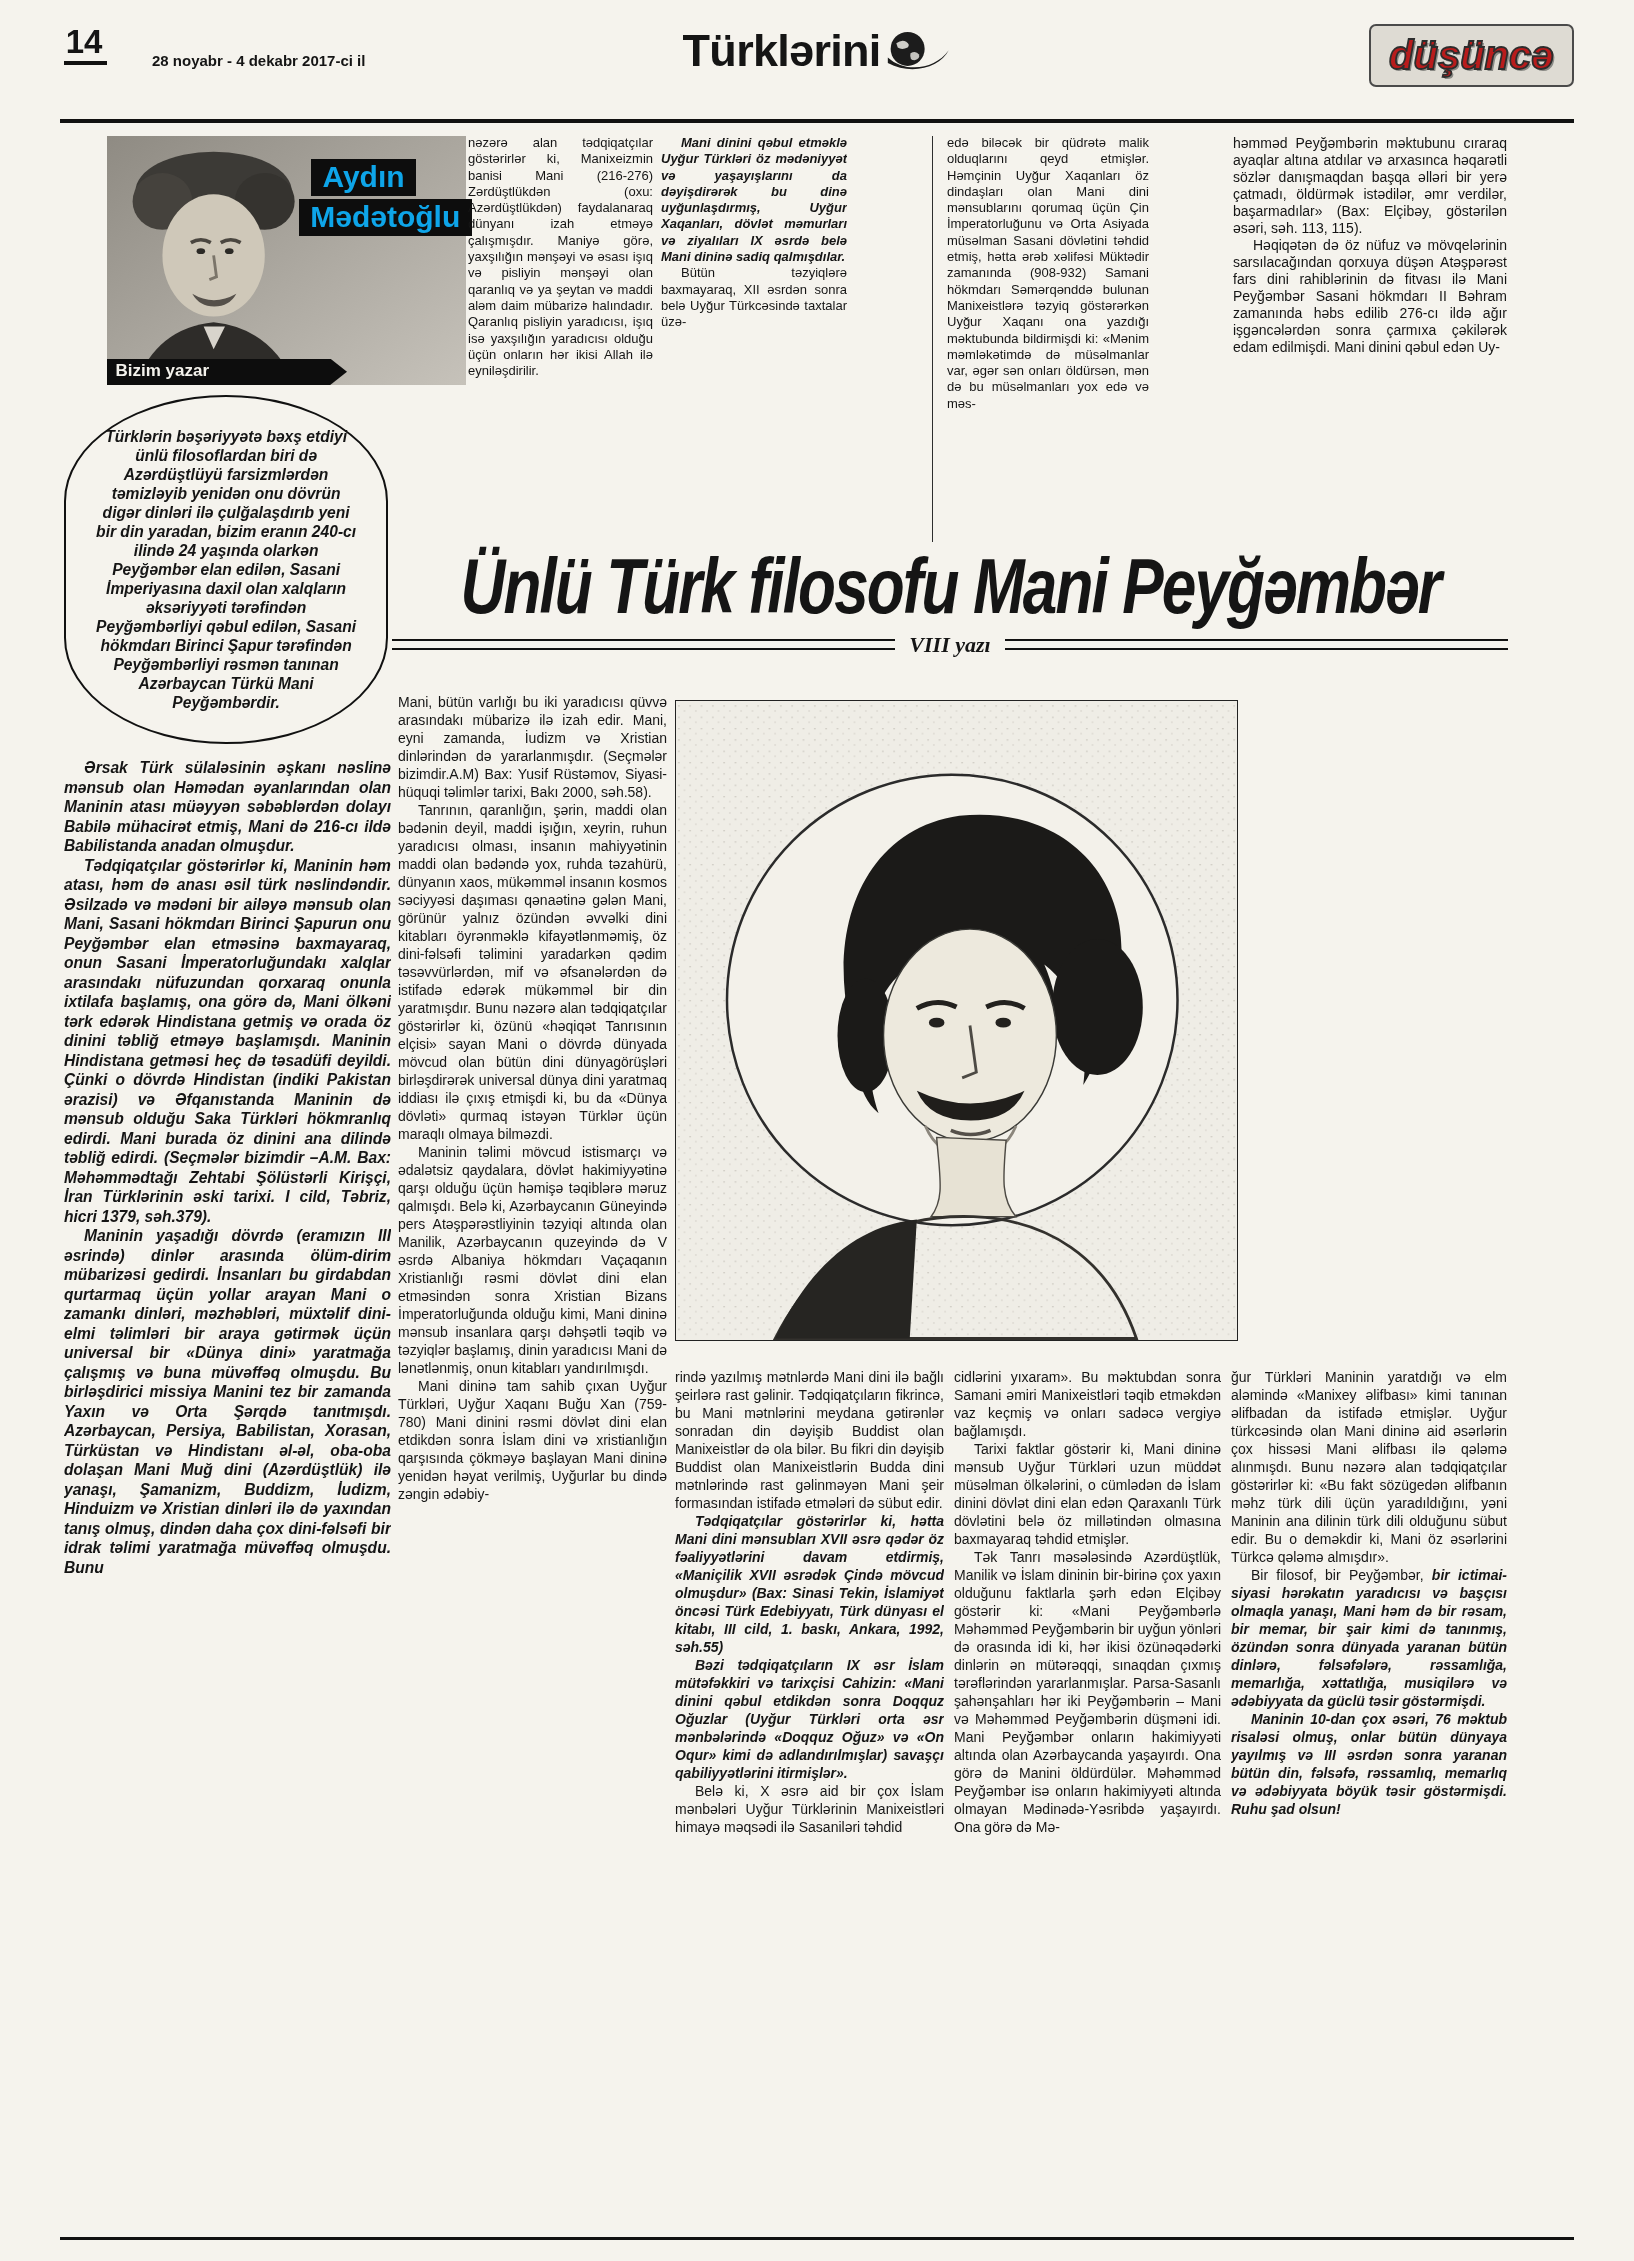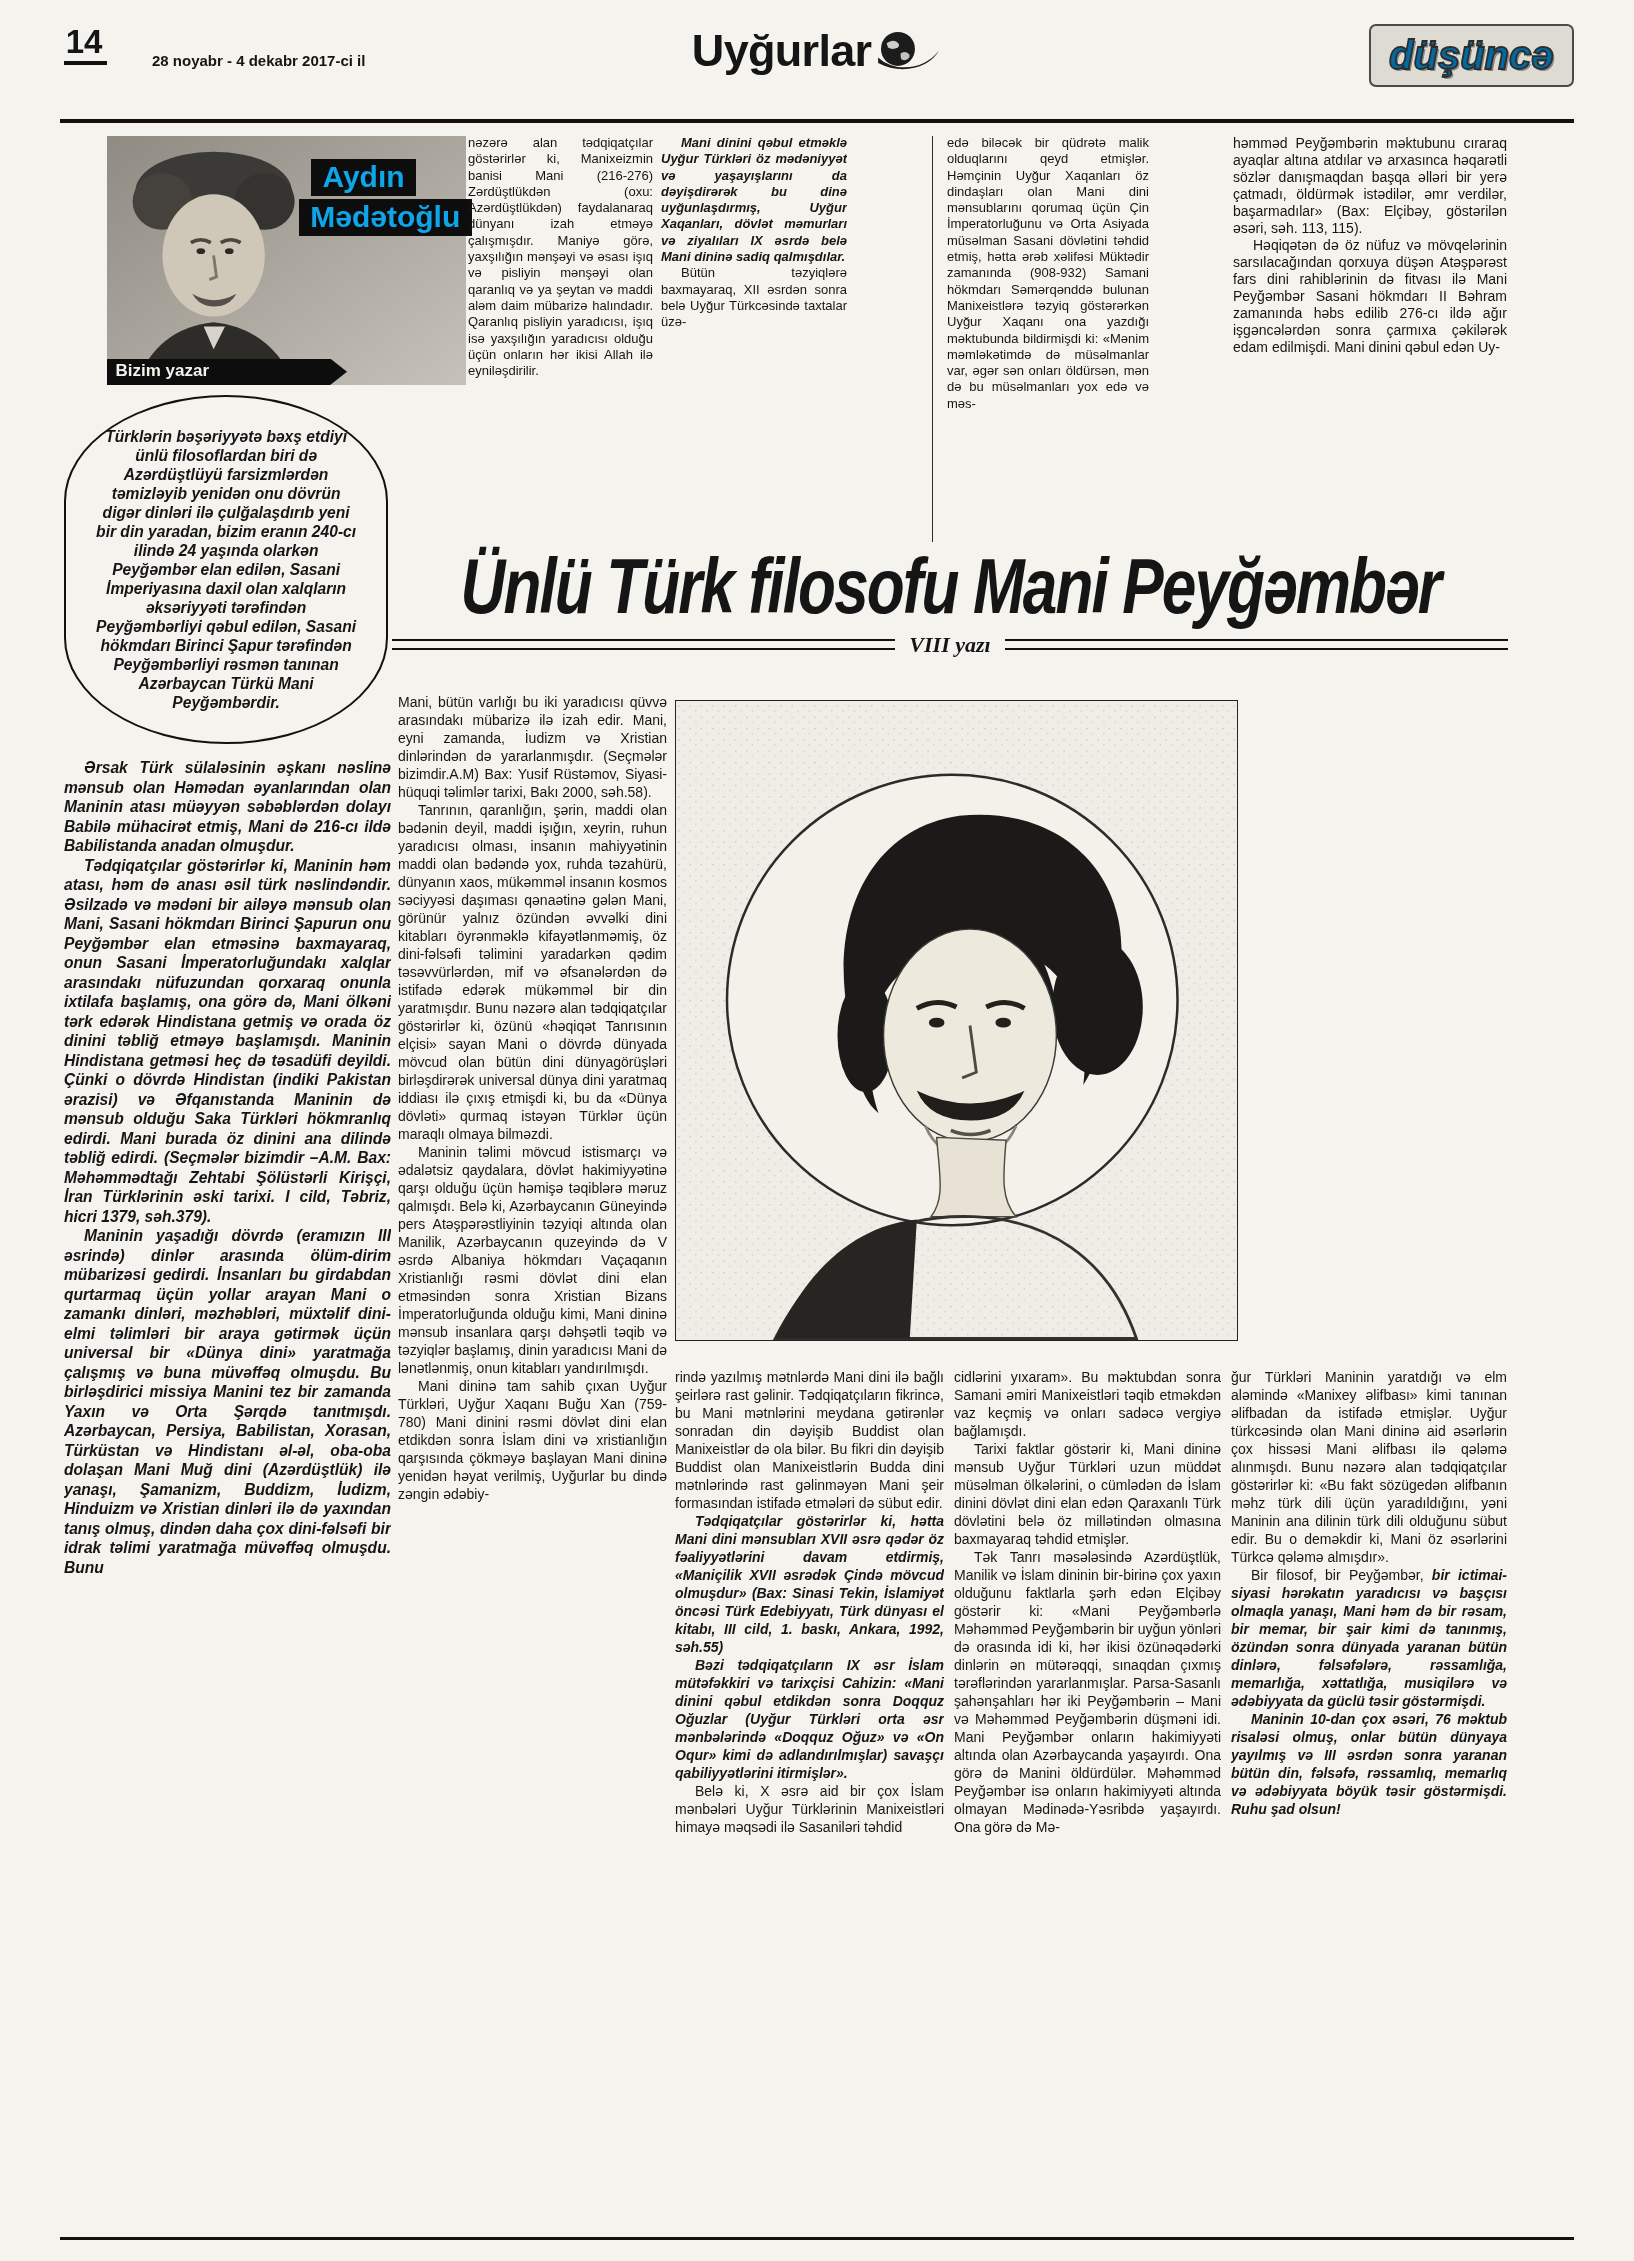--- a/index.html
+++ b/index.html
@@ -9,21 +9,21 @@
   
   .header{position:absolute;left:60px;top:21px;right:60px;height:92px;}
   .pagenum{position:absolute;left:4.3px;top:4.3px;font-size:33px;font-weight:800;line-height:1;
            border-bottom:4.3px solid #111;padding:0 4.3px 2.8px 1.4px;}
   .issuedate{position:absolute;left:92px;top:31px;font-size:15px;font-weight:700;}
   .masthead{position:absolute;left:50%;top:4.3px;transform:translateX(-50%);
             display:flex;align-items:center;gap:2.8px;}
   .masthead .title{font-size:45px;font-weight:800;letter-spacing:-0.7px;}
   .corner{position:absolute;right:0;top:2.8px;background:#dedbd3;border:2.1px solid #4a4a4a;
           border-radius:7px;padding:7px 18.5px;}
-  .corner .word{font-size:40px;font-weight:800;font-style:italic;color:#0369a1;
+  .corner .word{font-size:40px;font-weight:800;font-style:italic;color:#b91c1c;
           -webkit-text-stroke:1.8px #2d2d2d;text-shadow:2.1px 2.1px 0 #8a8a85;}
   .header-rule{position:absolute;left:60px;right:60px;top:119px;height:3.6px;background:#111;}
   .footer-rule{position:absolute;left:60px;right:60px;top:2237px;height:2.8px;background:#111;}
 
   
   .authorbox{position:absolute;left:107px;top:136px;width:359px;height:249px;}
   .authorbox svg{position:absolute;inset:0;}
   .nameplate{position:absolute;background:#0d0d0d;color:#0ea5e9;font-weight:800;
              font-size:30px;padding:1.4px 11.4px;line-height:1.15;}
   .np1{right:50px;top:23px;}
@@ -73,21 +73,21 @@
 </style>
 </head>
 <body>
 
 <div class="page">
 
   <div class="header">
     <div class="pagenum">14</div>
     <div class="issuedate">28 noyabr - 4 dekabr 2017-ci il</div>
     <div class="masthead">
-      <span class="title">Uyğurlar</span>
+      <span class="title">Türklərini</span>
       <svg width="68" height="44" viewBox="0 0 96 62">
         <circle cx="34" cy="28" r="24" fill="#1c1c1c"></circle>
         <path d="M18 20 q8 -6 14 -2 q6 4 2 8 q-8 4 -14 0 z" fill="#efede7" opacity="0.85"></path>
         <path d="M38 34 q8 -4 12 2 q2 6 -6 8 q-8 0 -6 -10 z" fill="#efede7" opacity="0.8"></path>
         <path d="M6 40 C 30 62 72 58 92 30 C 80 54 40 66 6 48 Z" fill="#1c1c1c"></path>
       </svg>
     </div>
     <div class="corner">
       <span class="word">düşüncə</span>
     </div>

